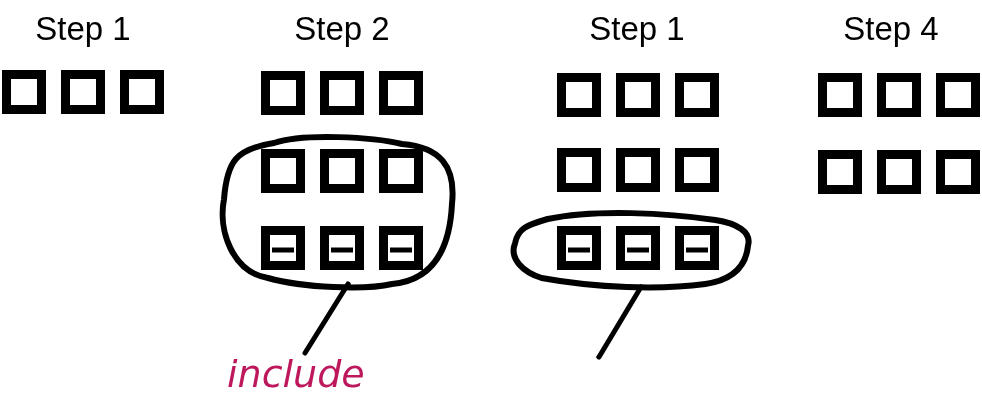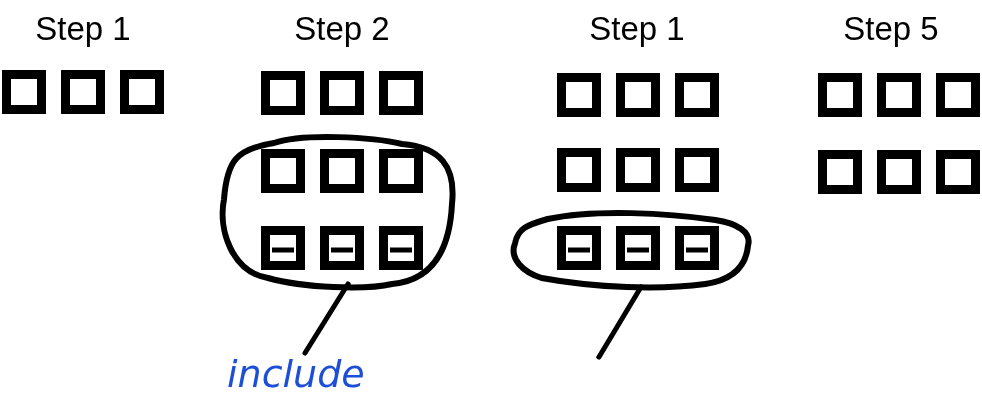--- a/index.html
+++ b/index.html
@@ -15,21 +15,21 @@
     line-height:36px;
     color:#000;
     white-space:nowrap;
   }
   .hand-label{
     position:absolute;
     font-family:"DejaVu Sans", sans-serif;
     font-style:italic;
     font-size:38px;
     line-height:1;
-    color:#1d4ed8;
+    color:#be185d;
     white-space:nowrap;
   }
 </style>
 </head>
 <body>
 
 <div class="canvas">
   <svg id="shapes" width="982" height="403" viewBox="0 0 982 403">
       <defs>
         <marker id="arrowhead" markerUnits="userSpaceOnUse" markerWidth="34" markerHeight="34" refX="0" refY="0" orient="auto">
@@ -125,16 +125,16 @@
       <g>
         <rect x="940.5" y="146.5" width="35" height="35" fill="#ffffff" stroke="#000000" stroke-width="9"></rect>
       </g>
       <line x1="305" y1="345" x2="348" y2="276" stroke="#000000" stroke-width="5" stroke-linecap="round" marker-end="url(#arrowhead)"></line>
       <line x1="641" y1="279" x2="599" y2="349" stroke="#000000" stroke-width="5" stroke-linecap="round" marker-end="url(#arrowhead)"></line>
     </svg>
 
   <div class="step-title" id="title-0" style="left: 83px; top: 3px;">Step 1</div>
   <div class="step-title" id="title-1" style="left: 342px; top: 3px;">Step 2</div>
   <div class="step-title" id="title-2" style="left: 637px; top: 3px;">Step 1</div>
-  <div class="step-title" id="title-3" style="left: 891px; top: 3px;">Step 5</div>
+  <div class="step-title" id="title-3" style="left: 891px; top: 3px;">Step 4</div>
 
   <div class="hand-label" id="anno-label-0" style="left: 227px; top: 347px;">include</div>
 </div>
 
 </body></html>

